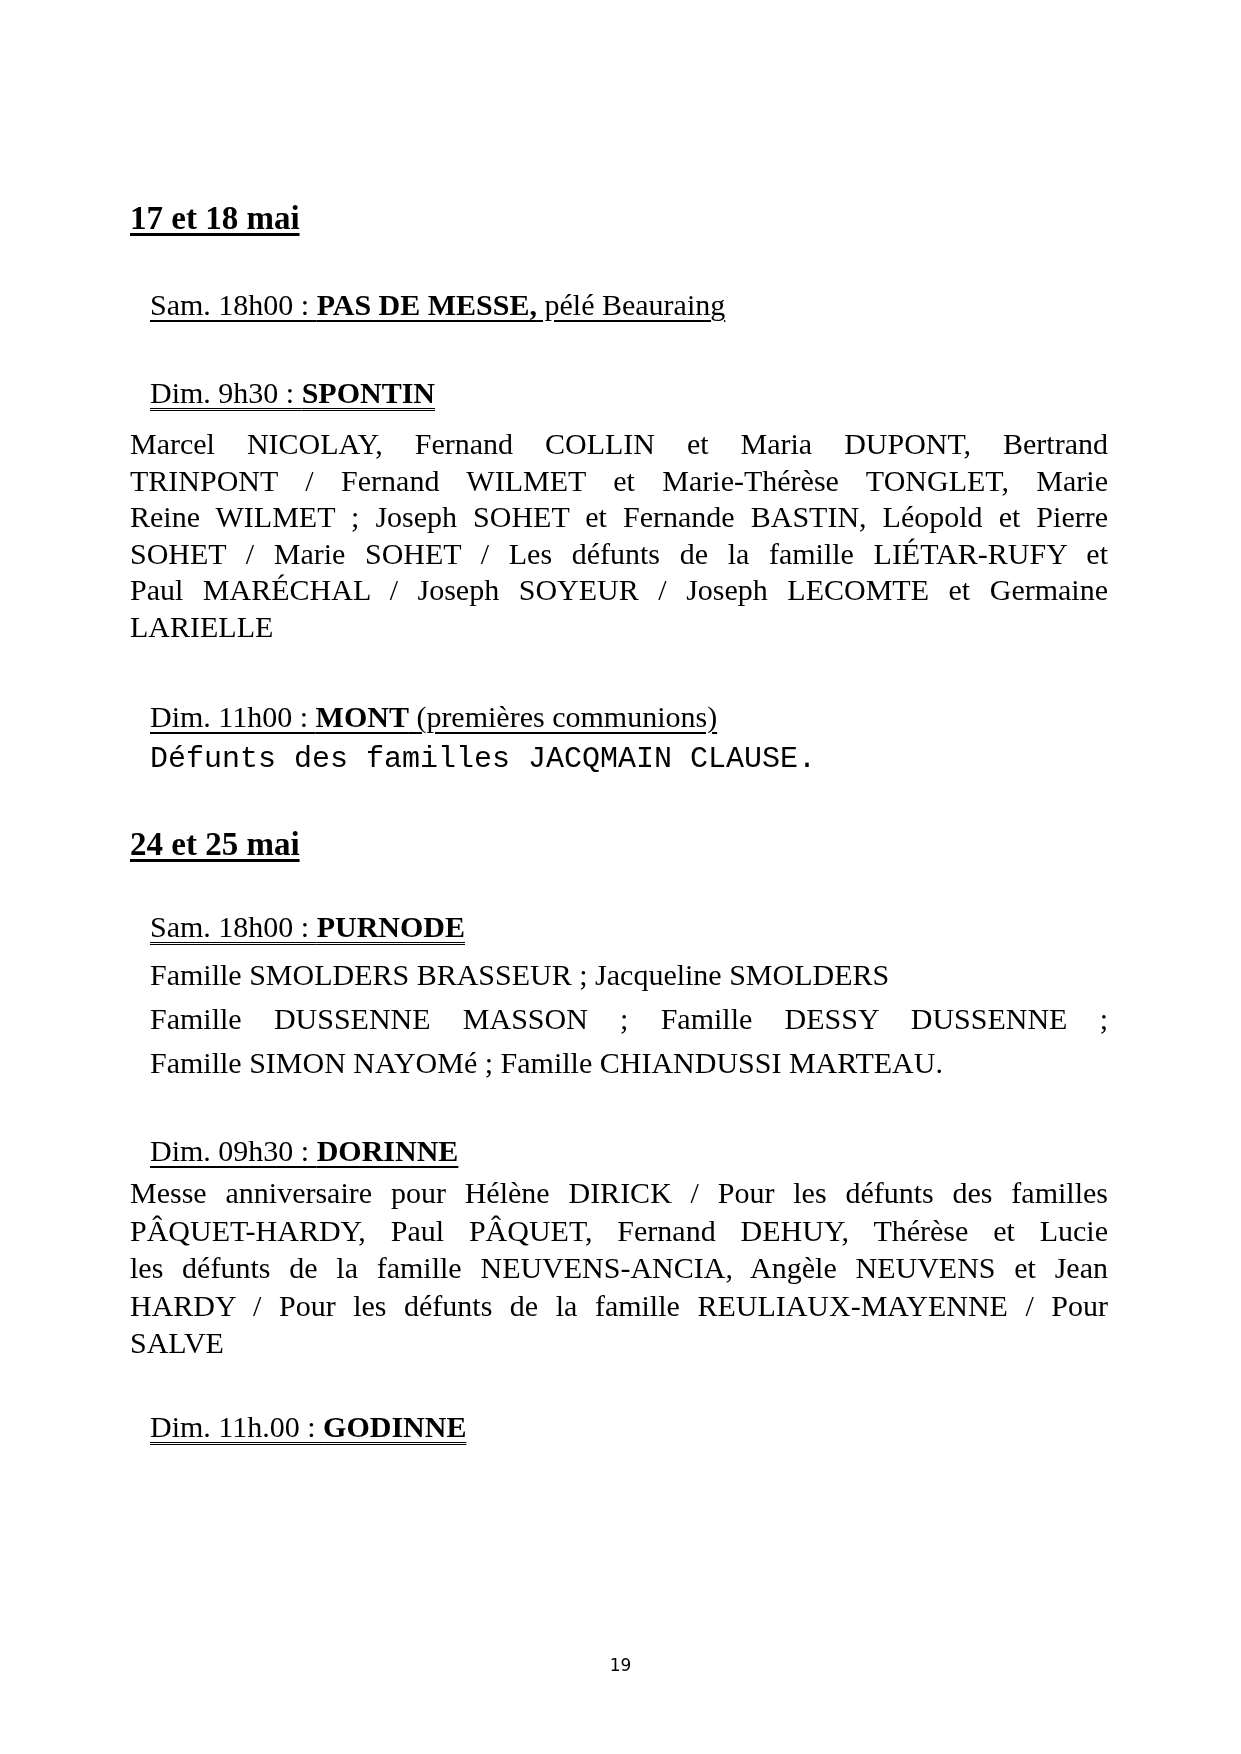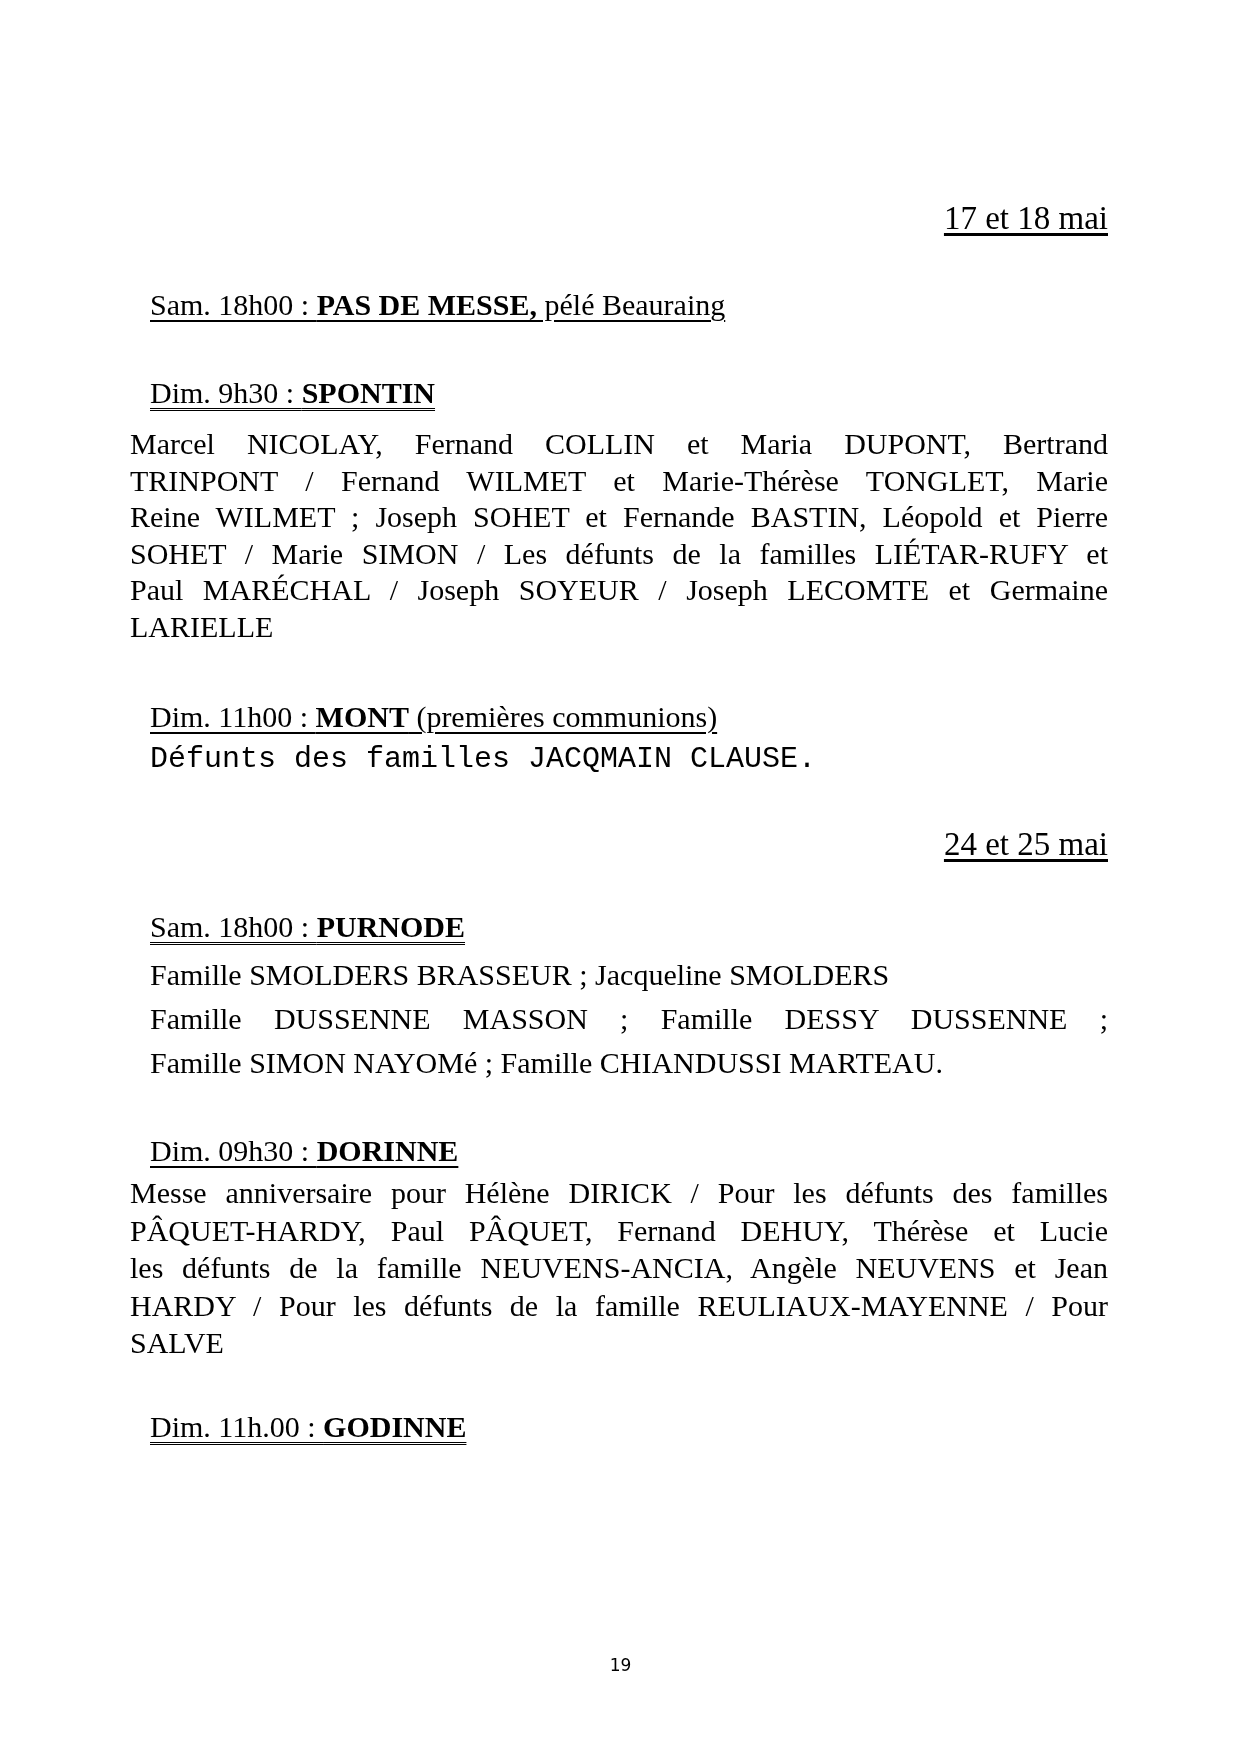--- a/index.html
+++ b/index.html
@@ -22,23 +22,23 @@
   }
   .content {
     box-sizing: content-box;
     padding-top: 198px;
     padding-left: 130px;
     width: 978px;
   }
   .title {
     margin: 0;
     font-size: 33px;
-    font-weight: normal;
+    font-weight: bold;
     line-height: 40px;
-    text-align: right;
+    text-align: left;
   }
   .title .u-title {
     text-decoration: underline;
     text-decoration-thickness: 3px;
     text-underline-offset: 4px;
   }
   .heading {
     font-size: 30px;
     line-height: 36px;
     padding-left: 20px;
@@ -93,21 +93,21 @@
     <h2 class="title"><span class="u-title">17 et 18 mai</span></h2>
 
     <div class="heading" style="margin-top:49px"><span class="u u-single"><span>Sam. 18h00 : </span><span class="b">PAS DE MESSE,</span><span> pélé Beauraing</span></span></div>
 
     <div class="heading" style="margin-top:52px"><span class="u u-double"><span>Dim. 9h30 : </span><span class="b">SPONTIN</span><span></span></span></div>
 
     <div class="para" style="margin-top:15px">
       <div class="line fill">Marcel NICOLAY, Fernand COLLIN et Maria DUPONT, Bertrand</div>
       <div class="line fill">TRINPONT / Fernand WILMET et Marie-Thérèse TONGLET, Marie</div>
       <div class="line fill">Reine WILMET ; Joseph SOHET et Fernande BASTIN, Léopold et Pierre</div>
-      <div class="line fill">SOHET / Marie SIMON / Les défunts de la familles LIÉTAR-RUFY et</div>
+      <div class="line fill">SOHET / Marie SOHET / Les défunts de la famille LIÉTAR-RUFY et</div>
       <div class="line fill">Paul MARÉCHAL / Joseph SOYEUR / Joseph LECOMTE et Germaine</div>
       <div class="line">LARIELLE</div>
     </div>
 
     <div class="heading" style="margin-top:54px"><span class="u u-single"><span>Dim. 11h00 : </span><span class="b">MONT</span><span> (premières communions)</span></span></div>
 
     <div class="para indent pitch37" style="margin-top:6px">
       <div class="line">Défunts des familles JACQMAIN CLAUSE.</div>
     </div>
 

